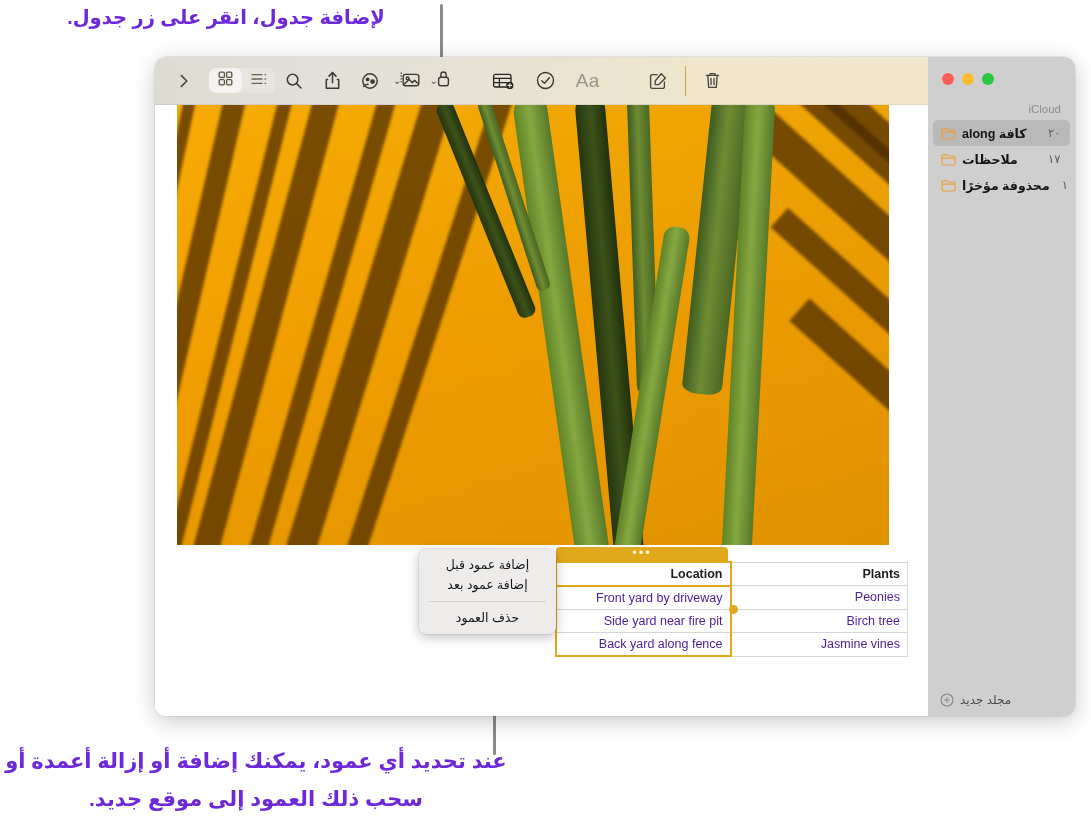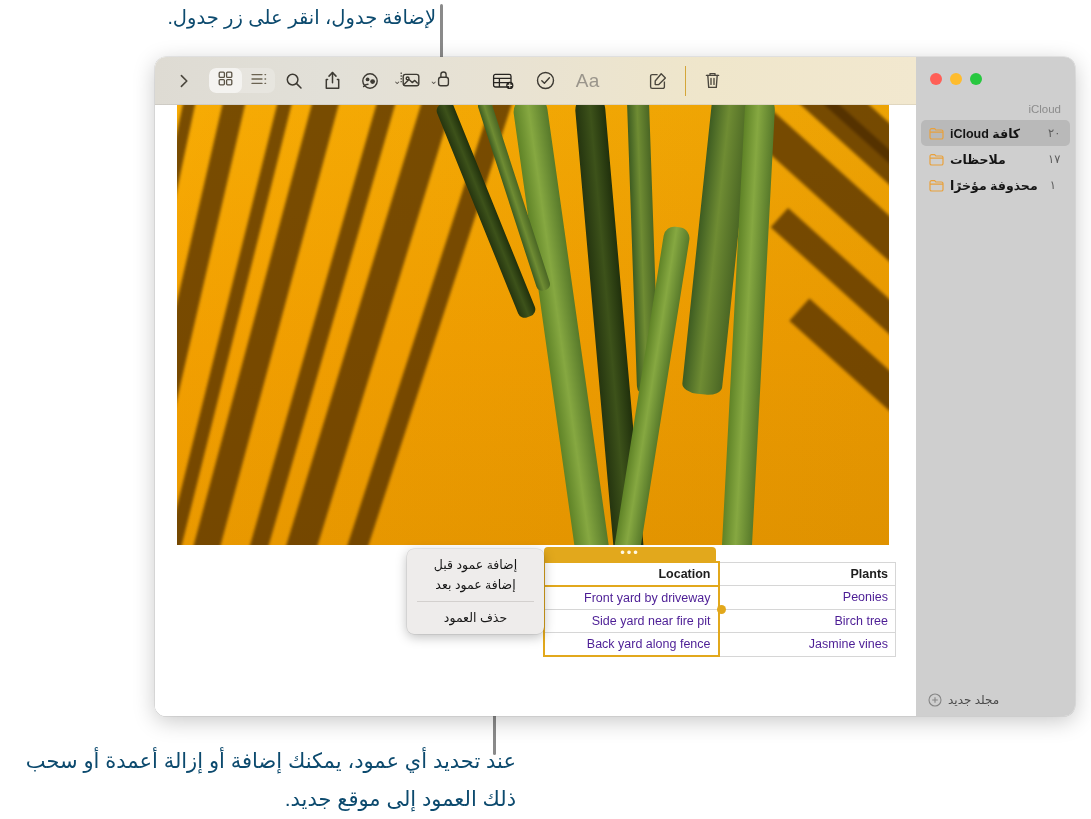--- a/index.html
+++ b/index.html
@@ -9,24 +9,25 @@
     height: 819px;
     background: #ffffff;
     font-family: "Liberation Sans", "DejaVu Sans", sans-serif;
     overflow: hidden;
     position: relative;
   }
 
   
   .annot {
     position: absolute;
-    color: #0c4a6e;
+    color: #6d28d9;
     direction: rtl;
-    text-align: right;
+    text-align: center;
     white-space: pre-line;
+    font-weight: bold;
   }
   #annot-top {
     top: 2px;
     right: 655px;
     width: 420px;
     font-size: 19.5px;
     line-height: 30px;
   }
   #annot-bottom {
     top: 742px;
@@ -54,21 +55,21 @@
     border-radius: 11px;
     background: #ffffff;
     box-shadow: 0 5px 22px rgba(0,0,0,.22), 0 0 0 .5px rgba(0,0,0,.13);
     overflow: hidden;
     display: flex;
     flex-direction: row;
   }
 
   
   #sidebar {
-    width: 159px;
+    width: 147px;
     background: #cfcfcf;
     order: -1;
     display: flex;
     flex-direction: column;
     position: relative;
   }
   #traffic {
     display: flex;
     flex-direction: row;
     gap: 8px;
@@ -362,21 +363,21 @@
 
     <div id="sidebar-section-title">iCloud</div>
 
     <div class="side-row selected">
       <span class="folder-ic">
         <svg width="15" height="13" viewBox="0 0 15 13" fill="none" stroke="#e9a13b" stroke-width="1.2">
           <path d="M1 3.2a1.6 1.6 0 0 1 1.6-1.6h3.1l1.1 1.4h5.6A1.6 1.6 0 0 1 14 4.6v5.8A1.6 1.6 0 0 1 12.4 12H2.6A1.6 1.6 0 0 1 1 10.4z"></path>
           <path d="M1 5.1h13"></path>
         </svg>
       </span>
-      <span class="side-label">كافة iCloud</span>
+      <span class="side-label">كافة along</span>
       <span class="side-spacer"></span>
       <span class="side-count">٢٠</span>
     </div>
 
     <div class="side-row">
       <span class="folder-ic">
         <svg width="15" height="13" viewBox="0 0 15 13" fill="none" stroke="#e9a13b" stroke-width="1.2">
           <path d="M1 3.2a1.6 1.6 0 0 1 1.6-1.6h3.1l1.1 1.4h5.6A1.6 1.6 0 0 1 14 4.6v5.8A1.6 1.6 0 0 1 12.4 12H2.6A1.6 1.6 0 0 1 1 10.4z"></path>
           <path d="M1 5.1h13"></path>
         </svg>

